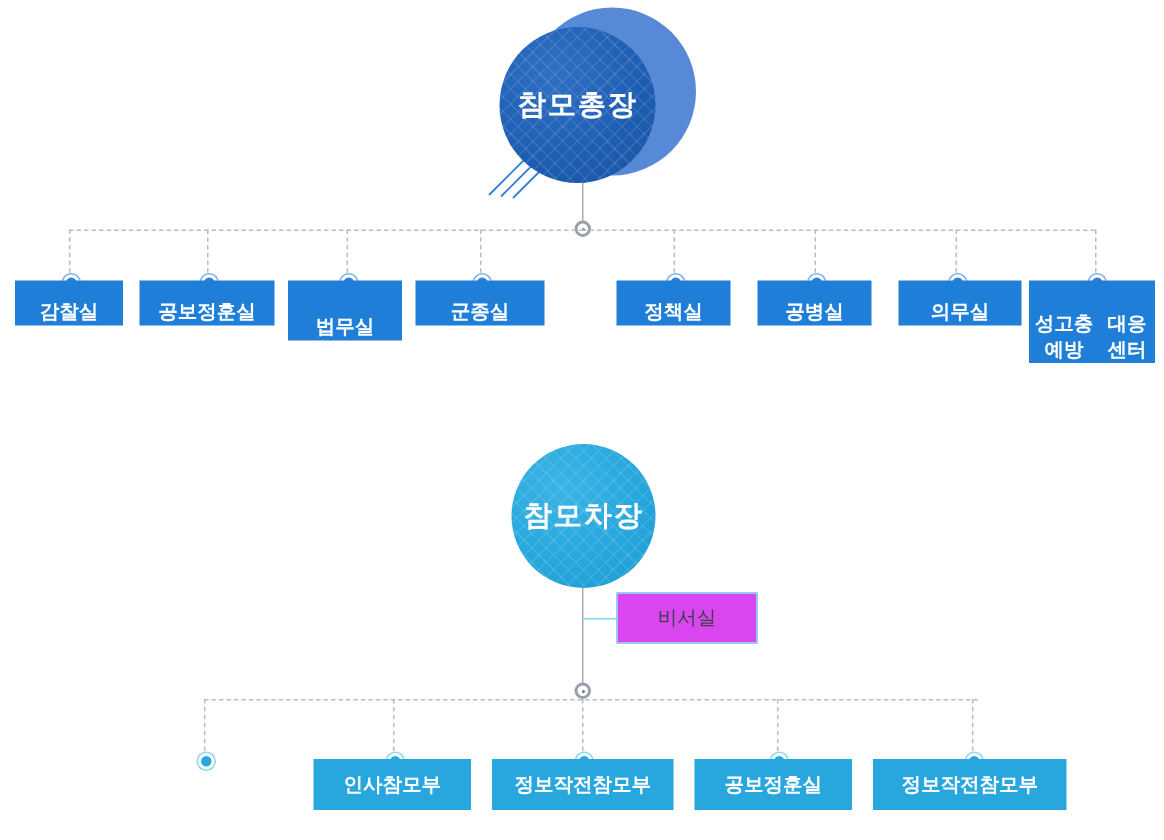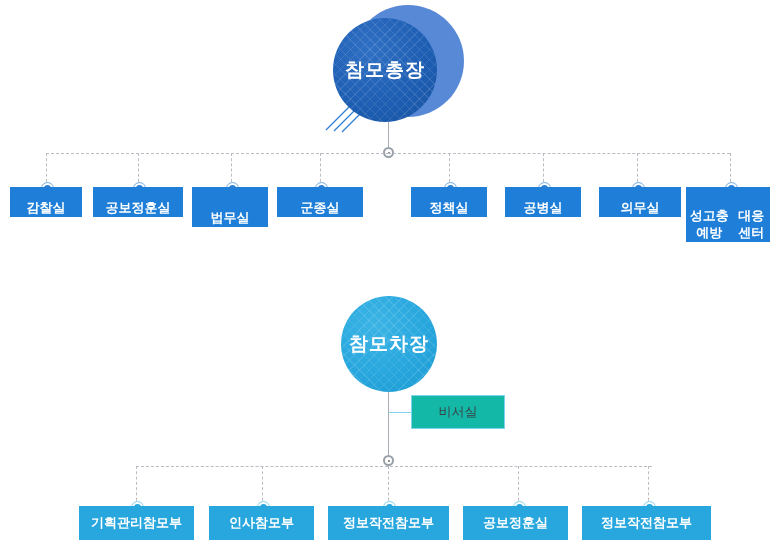--- a/index.html
+++ b/index.html
@@ -126,21 +126,21 @@
     text-align: center;
     color: #ffffff;
     font-size: 13px;
     font-weight: bold;
     box-sizing: border-box;
     line-height: 1.35;
   }
   .box-blue   { background: #1f7fd8; align-items: flex-end; }
   .box-cyan   { background: #27a7de; }
   .box-ghost  {
-    background: #14b8a6;
+    background: #d946ef;
     border: 1px solid #7fd3ee;
     color: #3a4048;
     font-weight: normal;
     font-size: 13px;
   }
 </style>
 </head>
 <body>
 
 <div id="org-root">
@@ -233,23 +233,20 @@
   <div class="vline" style="left:388px; top:466px; height:40px;"></div>
   <div class="vline" style="left:518px; top:466px; height:40px;"></div>
   <div class="vline" style="left:648px; top:466px; height:40px;"></div>
 
   <div class="node-dot cyan" style="left:132px; top:502px;"></div>
   <div class="node-dot cyan" style="left:258px; top:502px;"></div>
   <div class="node-dot cyan" style="left:384px; top:502px;"></div>
   <div class="node-dot cyan" style="left:514px; top:502px;"></div>
   <div class="node-dot cyan" style="left:644px; top:502px;"></div>
 
-  <div class="box box-cyan" style="left:79px; top:506px; width:115px; height:34px;">
-    <span>기획관리참모부</span>
-  </div>
   <div class="box box-cyan" style="left:209px; top:506px; width:105px; height:34px;">
     <span>인사참모부</span>
   </div>
   <div class="box box-cyan" style="left:328px; top:506px; width:121px; height:34px;">
     <span>정보작전참모부</span>
   </div>
   <div class="box box-cyan" style="left:463px; top:506px; width:105px; height:34px;">
     <span>공보정훈실</span>
   </div>
   <div class="box box-cyan" style="left:582px; top:506px; width:129px; height:34px;">

